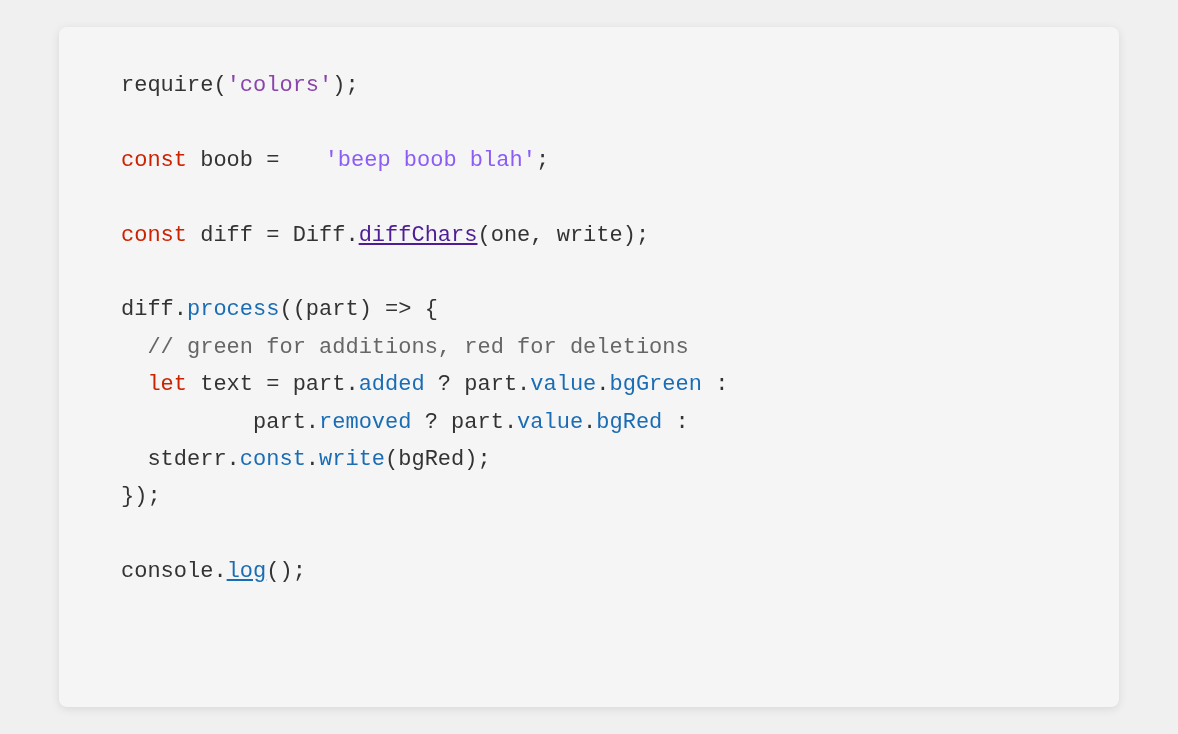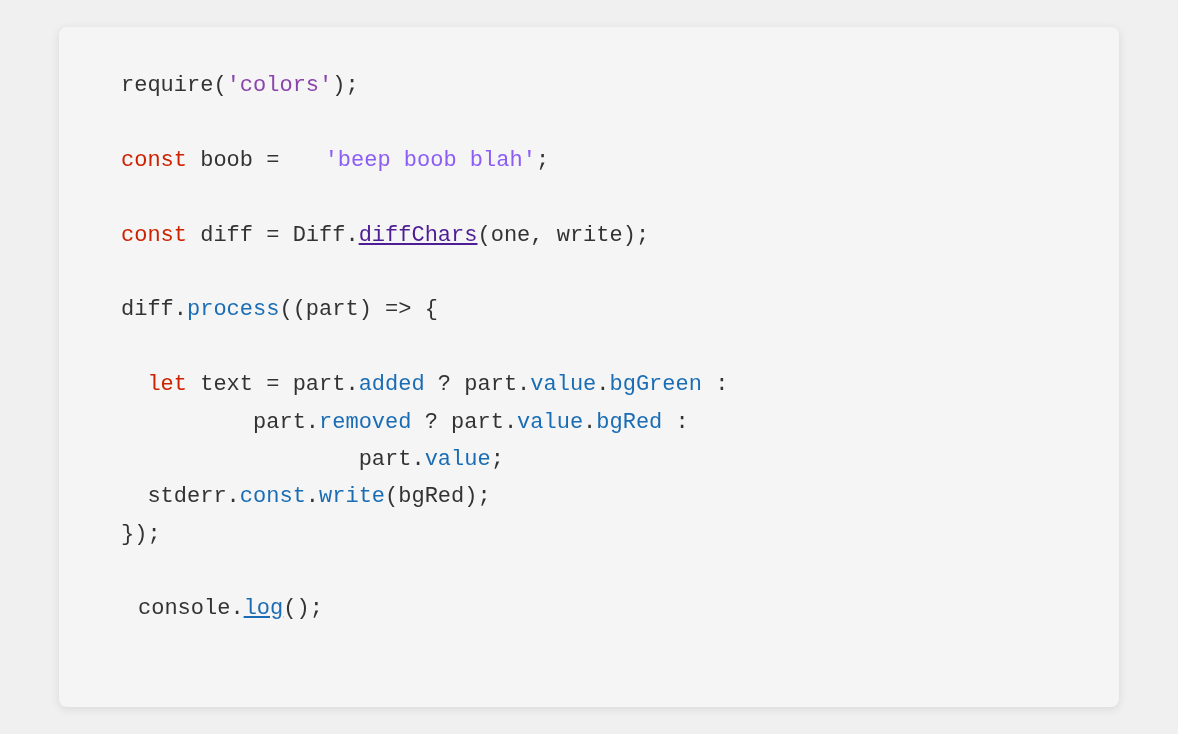--- a/index.html
+++ b/index.html
@@ -48,22 +48,21 @@
 
 <div class="code-container">
   <div class="code-block" id="code-render">
       <span class="line"><span style="color: rgb(51, 51, 51);">require(</span><span style="color: rgb(139, 68, 172);">'colors'</span><span style="color: rgb(51, 51, 51);">);</span></span>
       <span class="blank"></span>
       <span class="line"><span style="color: rgb(204, 34, 0);">const</span><span style="color: rgb(51, 51, 51);"> boob = </span><span style="color: #8b5cf6; margin-left: 32px;">'beep boob blah'</span><span style="color: rgb(51, 51, 51);">;</span></span>
       <span class="blank"></span>
       <span class="line"><span style="color: rgb(204, 34, 0);">const</span><span style="color: rgb(51, 51, 51);"> diff = </span><span style="color: rgb(51, 51, 51);">Diff.</span><span style="color: #4c1d95; text-decoration: underline;">diffChars</span><span style="color: rgb(51, 51, 51);">(one, write);</span></span>
       <span class="blank"></span>
       <span class="line"><span style="color: rgb(51, 51, 51);">diff.</span><span style="color: rgb(26, 109, 181);">process</span><span style="color: rgb(51, 51, 51);">((part) =&gt; {</span></span>
-      <span class="line"><span style="color: rgb(51, 51, 51);">  </span></span>
+      <span class="line"><span style="color: rgb(51, 51, 51);">  </span><span style="color: rgb(102, 102, 102);">// green for additions, red for deletions</span></span>
       <span class="line"><span style="color: rgb(51, 51, 51);">  </span><span style="color: rgb(204, 34, 0);">let</span><span style="color: rgb(51, 51, 51);"> text = part.</span><span style="color: rgb(26, 109, 181);">added</span><span style="color: rgb(51, 51, 51);"> ? part.</span><span style="color: rgb(26, 109, 181);">value</span><span style="color: rgb(51, 51, 51);">.</span><span style="color: rgb(26, 109, 181);">bgGreen</span><span style="color: rgb(51, 51, 51);"> :</span></span>
       <span class="line"><span style="color: rgb(51, 51, 51);">          </span><span style="color: rgb(51, 51, 51);">part.</span><span style="color: rgb(26, 109, 181);">removed</span><span style="color: rgb(51, 51, 51);"> ? part.</span><span style="color: rgb(26, 109, 181);">value</span><span style="color: rgb(51, 51, 51);">.</span><span style="color: rgb(26, 109, 181);">bgRed</span><span style="color: rgb(51, 51, 51);"> :</span></span>
-      <span class="line"><span style="color: rgb(51, 51, 51);">                  </span><span style="color: rgb(51, 51, 51);">part.</span><span style="color: rgb(26, 109, 181);">value</span><span style="color: rgb(51, 51, 51);">;</span></span>
       <span class="line"><span style="color: rgb(51, 51, 51);">  stderr.</span><span style="color: rgb(26, 109, 181);">const</span><span style="color: rgb(51, 51, 51);">.</span><span style="color: rgb(26, 109, 181);">write</span><span style="color: rgb(51, 51, 51);">(bgRed);</span></span>
       <span class="line"><span style="color: rgb(51, 51, 51);">});</span></span>
       <span class="blank"></span>
-      <span class="line"><span style="color: rgb(51, 51, 51); margin-left: 17px;">console.</span><span style="color: rgb(26, 109, 181); text-decoration: underline;">log</span><span style="color: rgb(51, 51, 51);">();</span></span>
+      <span class="line"><span style="color: rgb(51, 51, 51);">console.</span><span style="color: rgb(26, 109, 181); text-decoration: underline;">log</span><span style="color: rgb(51, 51, 51);">();</span></span>
     </div>
 </div>
 
 </body></html>

